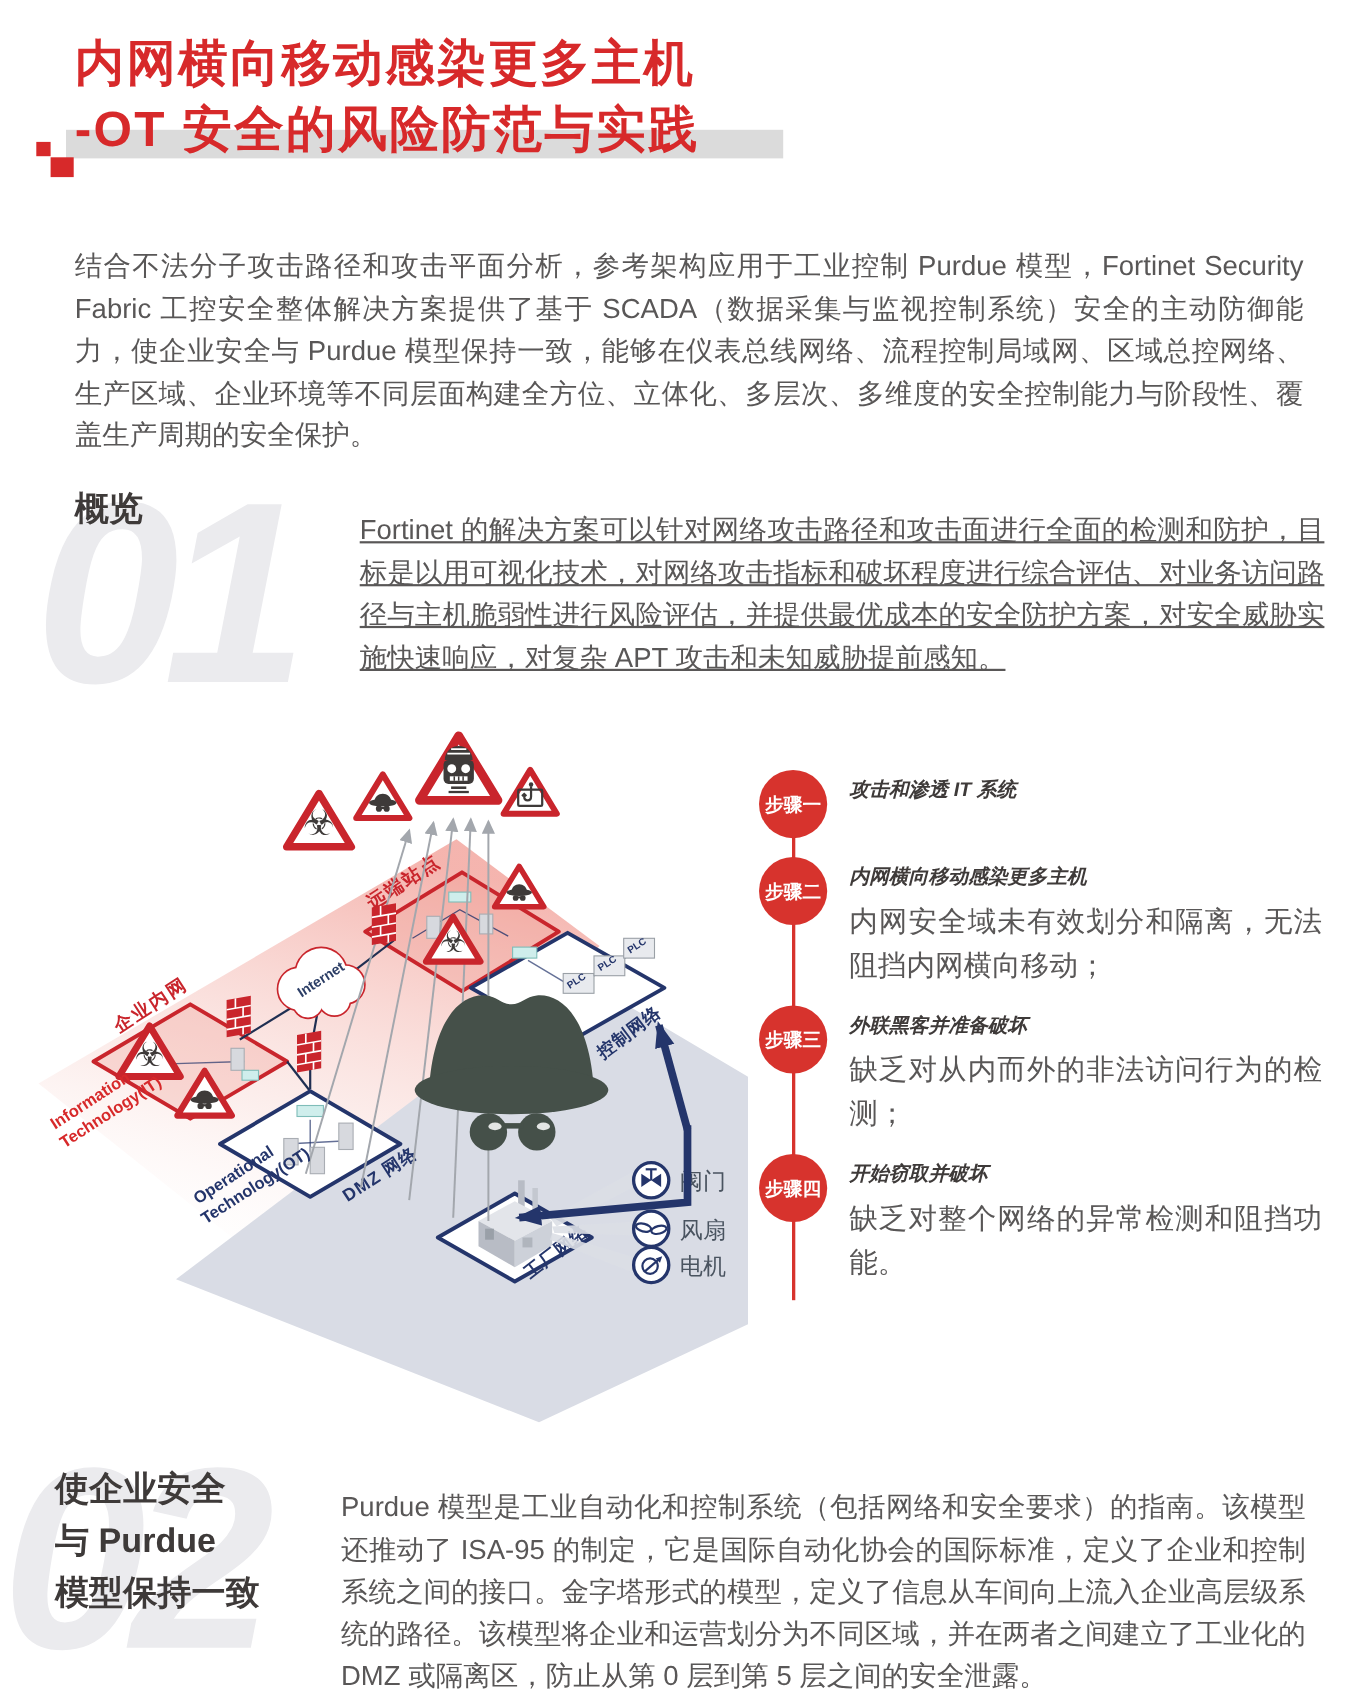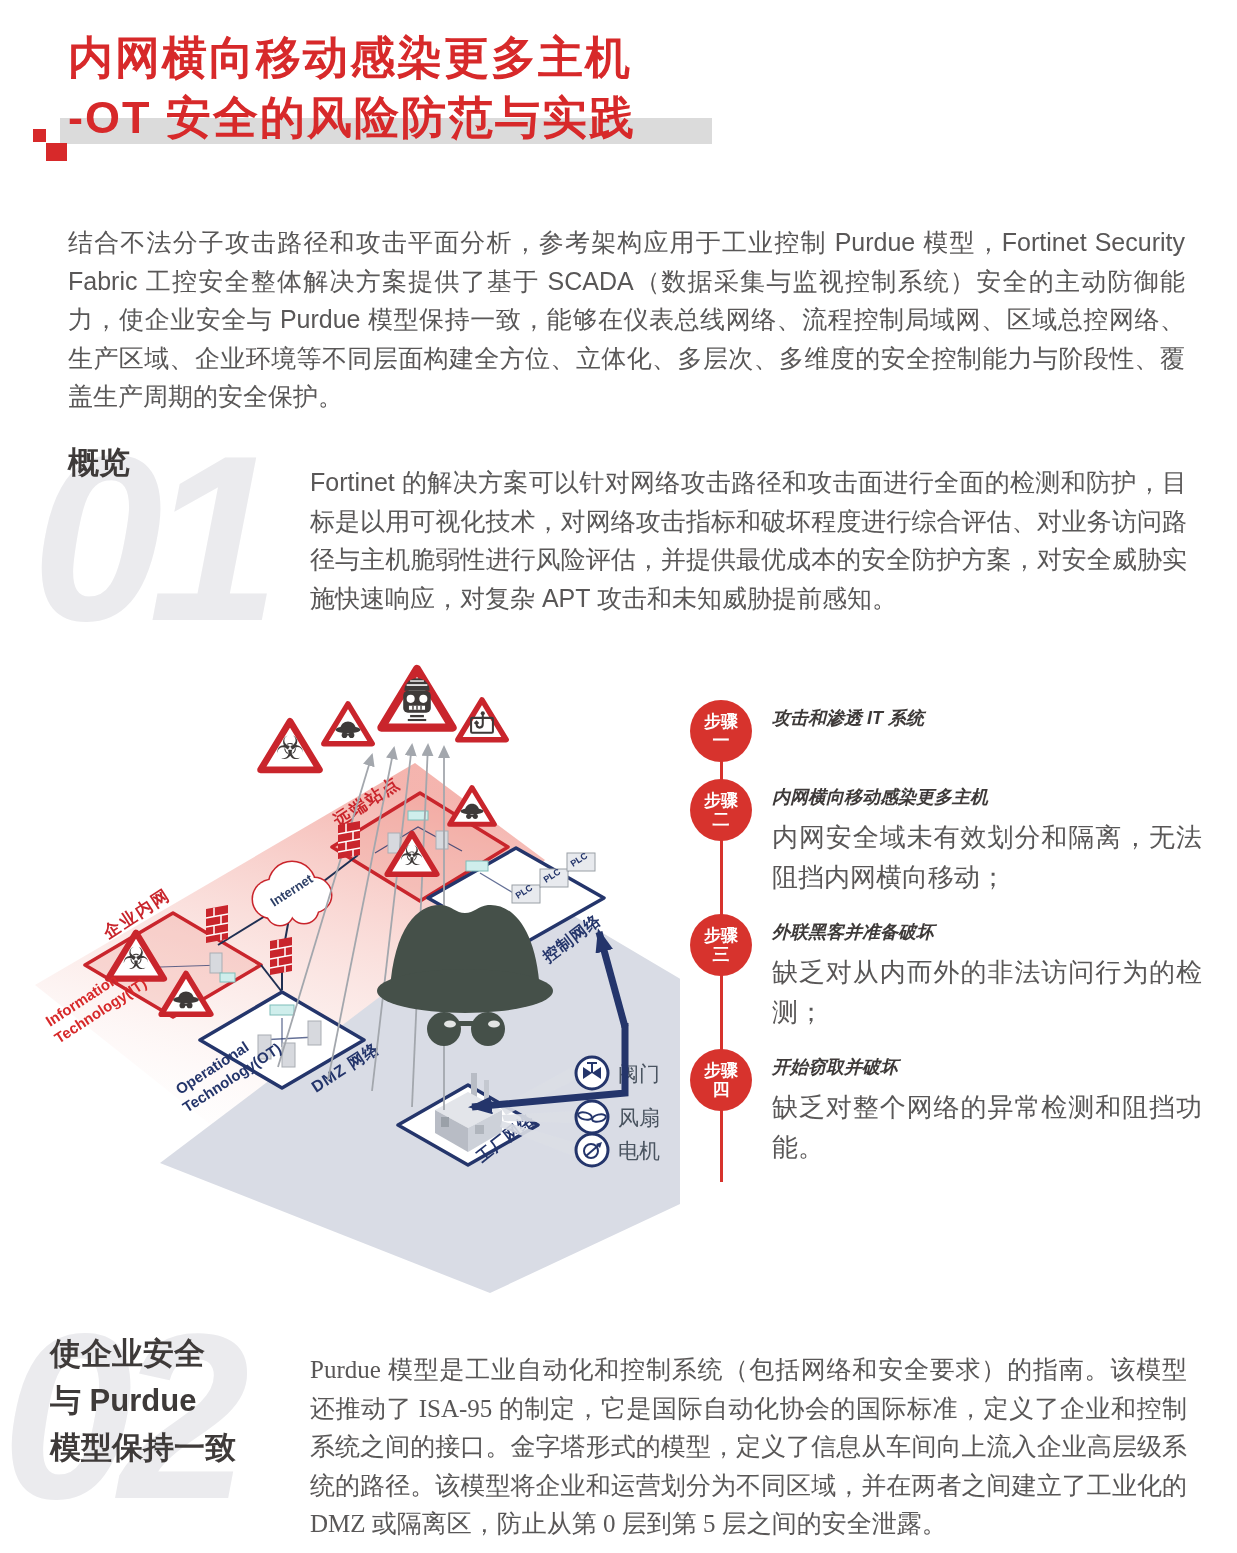--- a/index.html
+++ b/index.html
@@ -12,28 +12,28 @@
   .sq2{position:absolute;left:46px;top:143px;width:21px;height:18px;background:#d7292a;z-index:3;}
   .para{font-size:25px;line-height:38.5px;color:#595757;text-align:justify;}
   .intro{position:absolute;left:68px;top:198px;width:1117px;}
   .big-num{position:absolute;font-size:235px;line-height:190px;font-weight:bold;font-style:italic;
            color:#ebebee;letter-spacing:-14px;z-index:0;}
   .num1{left:8px;top:444px;margin-left:24px;}
   .num2{left:2px;top:1322px;}
   .sec-heading{position:absolute;font-size:31px;font-weight:bold;color:#3e3a39;line-height:46px;z-index:1;}
   .h1{left:68px;top:440px;}
   .h2{left:50px;top:1330px;width:200px;text-align:left;line-height:47px;}
-  .sec-body1{position:absolute;left:310px;top:438px;width:877px;}
-  .sec-body2{position:absolute;left:310px;top:1326px;width:877px;font-family:Liberation Serif, serif;}
+  .sec-body1{position:absolute;left:327px;top:438px;width:877px;text-decoration:underline;}
+  .sec-body2{position:absolute;left:310px;top:1326px;width:877px;}
   .diagram{position:absolute;left:20px;top:655px;width:660px;height:645px;}
   .timeline{position:absolute;left:720px;top:758px;width:3px;height:424px;background:#d7332d;z-index:0;}
   .steps{position:absolute;left:690px;top:698px;width:512px;z-index:1;}
   .step{position:relative;padding-left:82px;margin-bottom:15px;min-height:64px;}
   .badge{position:absolute;left:0;top:2px;width:62px;height:62px;border-radius:50%;background:#d7332d;
-         color:#fff;display:flex;flex-direction:column;align-items:center;justify-content:center;
+         color:#fff;display:flex;flex-direction:row;align-items:center;justify-content:center;
          font-size:17px;font-weight:bold;line-height:19px;}
   .step-title{font-size:18px;font-weight:bold;color:#3e3a39;line-height:40px;font-style:italic;}
   .step-body{font-size:26px;color:#595757;line-height:40px;text-align:justify;}
   svg text{font-family:"Liberation Sans","DejaVu Sans",sans-serif;}
 </style>
 </head>
 <body>
 
 <div class="title-line" style="top:28px">内网横向移动感染更多主机</div>
 <div class="title-line" style="top:88px">-OT 安全的风险防范与实践</div>

